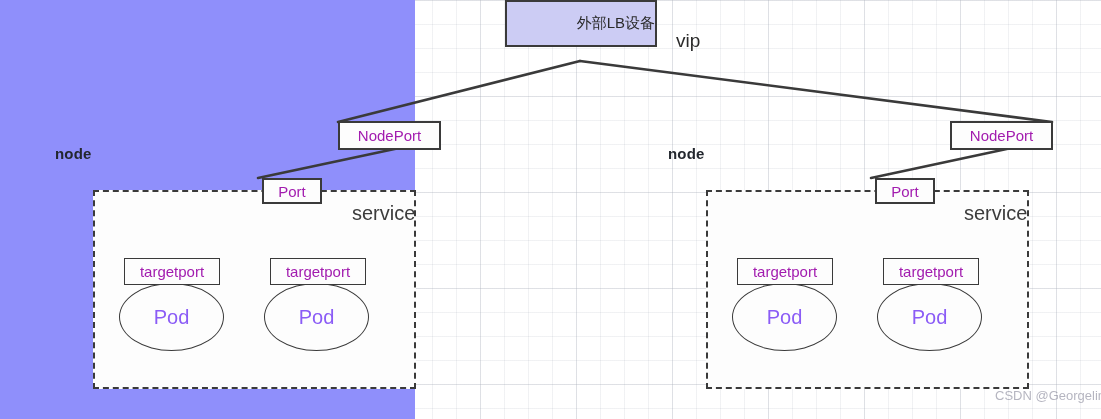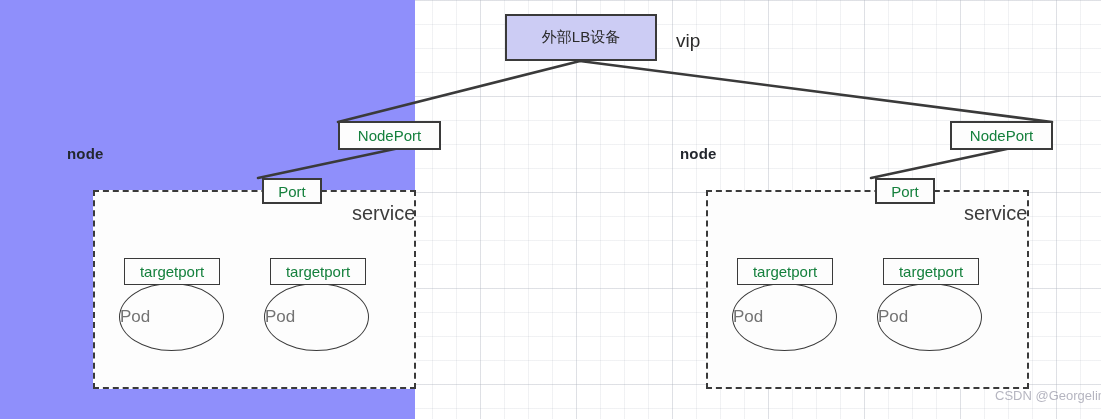--- a/index.html
+++ b/index.html
@@ -29,40 +29,39 @@
   .node-box{
     background:#8f8ffb;
     border:0;
   }
   .node-label{
     position:absolute;
     font-weight:bold;
     font-size:15px;
     color:#23272e;
     letter-spacing:.2px;
-    margin-left:12px;
   }
   
   .service-box{
     position:absolute;
     box-sizing:border-box;
     background:#fdfdfd;
     border:2.5px dashed #3a3a3a;
   }
   .service-label{
     position:absolute;
     font-size:20px;
     color:#3c3c3c;
   }
   
   .rect{
     background:#fdfdfd;
     border:2px solid #3a3a3a;
     font-size:15px;
-    color:#15803d;
+    color:#a21caf;
     white-space:nowrap;
   }
   .rect.thin{border-width:1.6px;}
   
   .lb-box{
     background:#ccccf4;
     border:2px solid #3a3a3a;
     font-size:15px;
     color:#2b2b2b;
     white-space:nowrap;
@@ -72,22 +71,22 @@
     font-size:19px;
     color:#2b2b2b;
   }
   
   .pod{
     position:absolute;
     box-sizing:border-box;
     background:#fdfdfd;
     border:1.8px solid #3a3a3a;
     border-radius:50% / 50%;
-    display:flex;align-items:center;justify-content:flex-start;
-    font-size:17px;color:#737373;
+    display:flex;align-items:center;justify-content:center;
+    font-size:20px;color:#8b5cf6;
   }
   .watermark{
     position:absolute;
     font-size:13px;
     color:rgba(120,120,140,.55);
     white-space:nowrap;
   }
   .watermark.two{color:rgba(120,120,150,.45);margin-top:26px;}
 </style>
 </head>
@@ -163,21 +162,21 @@
   </div>
 
   <div class="box rect" style="left:875px;top:178px;width:60px;height:26px;">
     <span>Port</span>
   </div>
 
   <div class="box rect" style="left:950px;top:121px;width:103px;height:29px;">
     <span>NodePort</span>
   </div>
 
-  <div class="box lb-box" style="left:505px;top:14px;width:152px;height:47px;">
+  <div class="box lb-box" style="left:505px;top:0;width:152px;height:47px;justify-content:flex-end;">
     <span>外部LB设备</span>
   </div>
   <div class="vip-label" style="left:676px;top:30px;">vip</div>
 
   <div class="watermark" style="left:947px;top:388px;margin-left:48px;">CSDN @Georgelin9BK</div>
   <div class="watermark two" style="left:955px;top:391px;">@稀土掘金技术社区</div>
 
 </div>
 
 </body></html>

